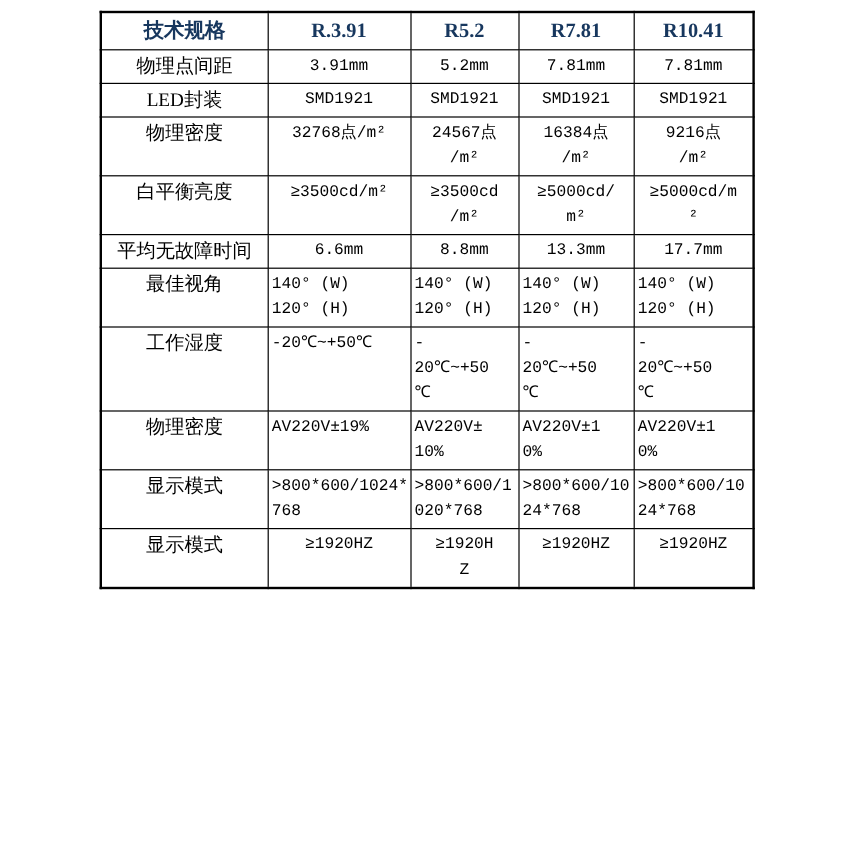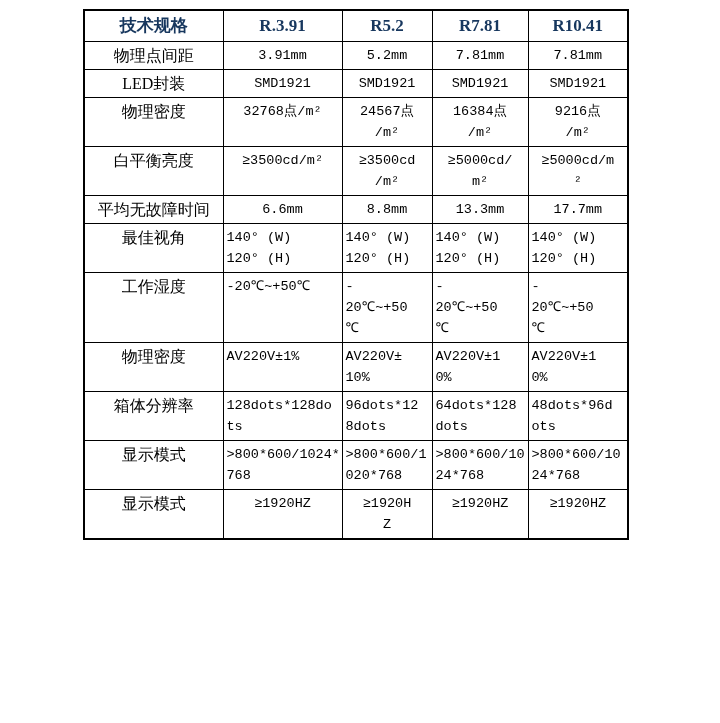--- a/index.html
+++ b/index.html
@@ -150,38 +150,27 @@
 ℃</td>
           <td class="value">-
 20℃~+50
 ℃</td>
           <td class="value">-
 20℃~+50
 ℃</td>
         </tr>
         <tr class="align-left">
           <td class="label">物理密度</td>
-          <td class="value">AV220V±1%</td>
+          <td class="value">AV220V±19%</td>
           <td class="value">AV220V±
 10%</td>
           <td class="value">AV220V±1
 0%</td>
           <td class="value">AV220V±1
 0%</td>
-        </tr>
-        <tr class="align-left">
-          <td class="label">箱体分辨率</td>
-          <td class="value">128dots*128do
-ts</td>
-          <td class="value">96dots*12
-8dots</td>
-          <td class="value">64dots*128
-dots</td>
-          <td class="value">48dots*96d
-ots</td>
         </tr>
         <tr class="align-left">
           <td class="label">显示模式</td>
           <td class="value">&gt;800*600/1024*
 768</td>
           <td class="value">&gt;800*600/1
 020*768</td>
           <td class="value">&gt;800*600/10
 24*768</td>
           <td class="value">&gt;800*600/10

